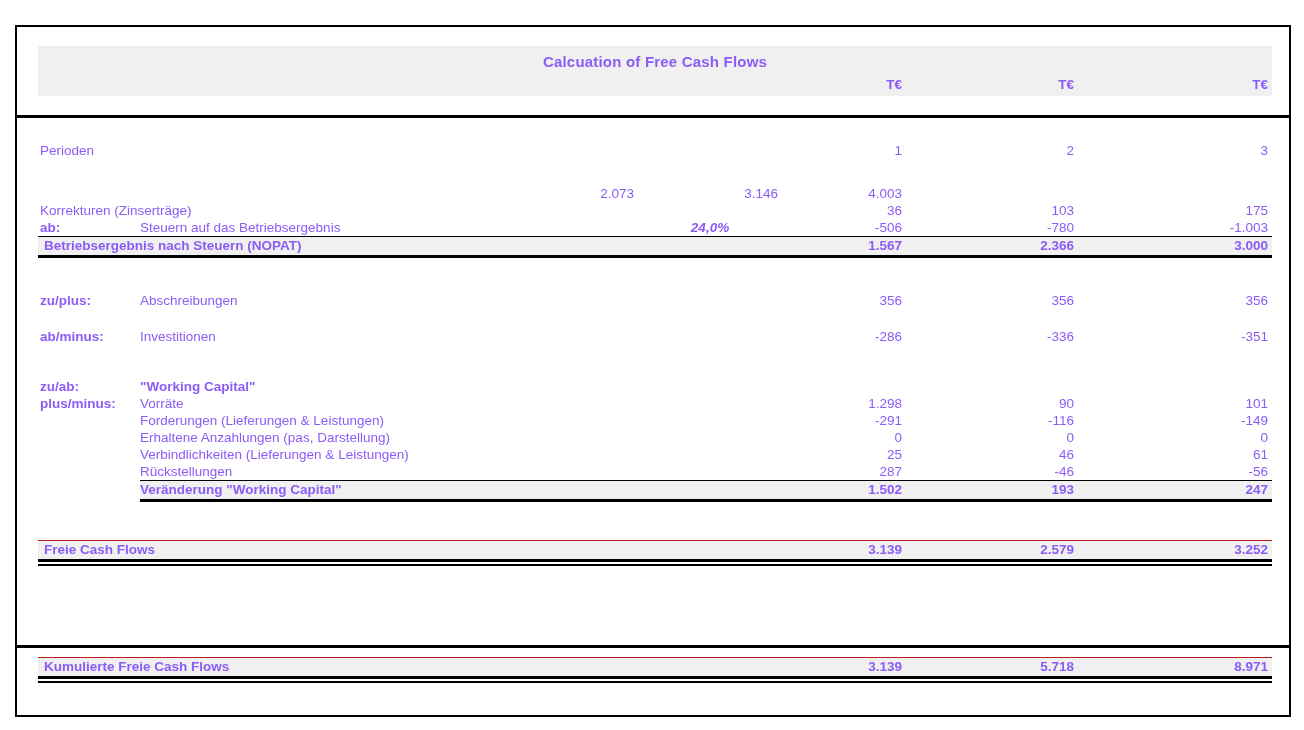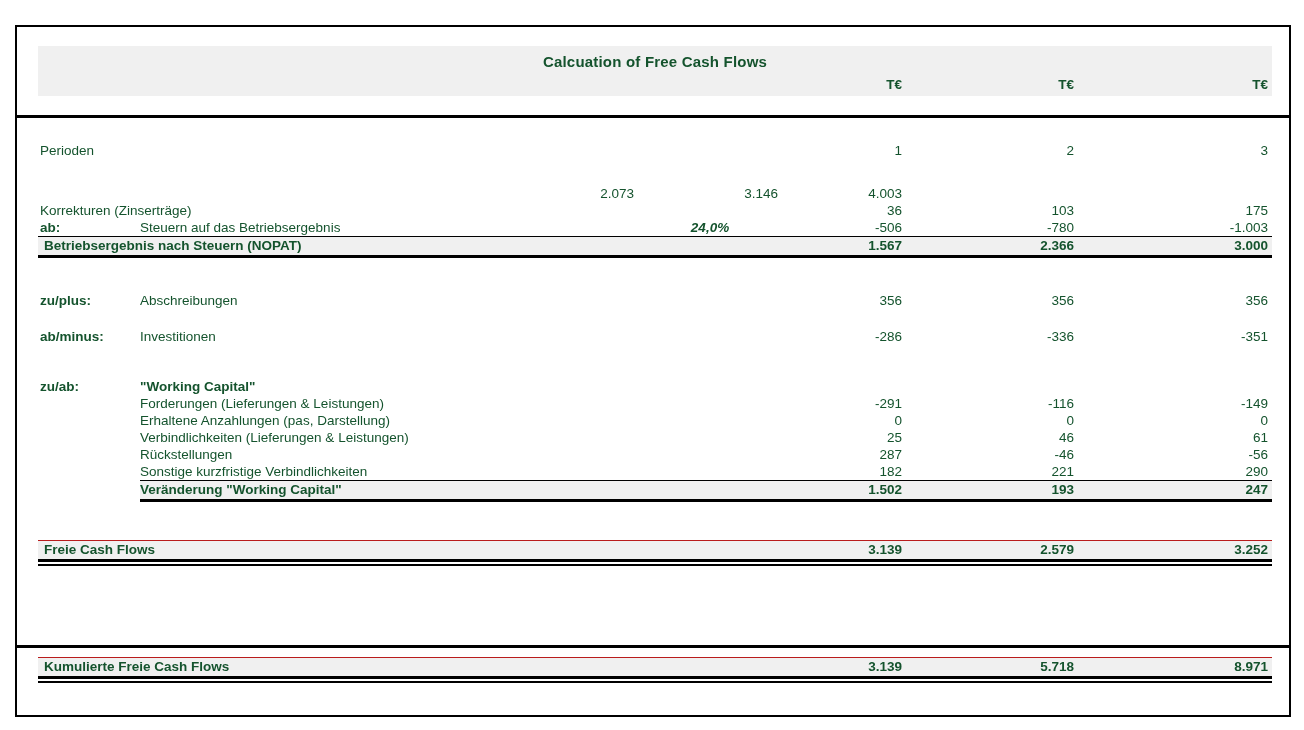--- a/index.html
+++ b/index.html
@@ -1,18 +1,18 @@
 <!DOCTYPE html>
 <html><head>
 <meta charset="utf-8">
 <style>
   html,body { margin:0; padding:0; background:#ffffff; }
   .sheet {
     position:relative; width:1304px; height:730px; background:#ffffff;
-    font-family:"Liberation Sans", sans-serif; color:#14532d;
+    font-family:"Liberation Sans", sans-serif; color:#8b5cf6;
     overflow:hidden;
   }
   .outer-box {
     position:absolute; left:15px; top:25px; width:1272px; height:688px;
     border:2px solid #000; background:#fff;
   }
   .header-band {
     position:absolute; left:21px; top:19px; width:1234px; height:50px;
     background:#f0f0f0;
   }
@@ -150,20 +150,30 @@
             <div class="c c-pre">zu/ab:</div>
             <div class="c c-lab bold">"Working Capital"</div>
             <div class="c c-pct"></div>
             <div class="c c-num"></div>
             <div class="c c-num"></div>
             <div class="c c-num"></div>
           </div>
         </div>
         <div>
           <div class="row plain">
+            <div class="c c-pre">plus/minus:</div>
+            <div class="c c-lab">Vorräte</div>
+            <div class="c c-pct"></div>
+            <div class="c c-num">1.298</div>
+            <div class="c c-num">90</div>
+            <div class="c c-num">101</div>
+          </div>
+        </div>
+        <div>
+          <div class="row plain">
             <div class="c c-pre"></div>
             <div class="c c-lab">Forderungen (Lieferungen &amp; Leistungen)</div>
             <div class="c c-pct"></div>
             <div class="c c-num">-291</div>
             <div class="c c-num">-116</div>
             <div class="c c-num">-149</div>
           </div>
         </div>
         <div>
           <div class="row plain">
@@ -186,30 +196,20 @@
           </div>
         </div>
         <div>
           <div class="row plain">
             <div class="c c-pre"></div>
             <div class="c c-lab">Rückstellungen</div>
             <div class="c c-pct"></div>
             <div class="c c-num">287</div>
             <div class="c c-num">-46</div>
             <div class="c c-num">-56</div>
-          </div>
-        </div>
-        <div>
-          <div class="row plain">
-            <div class="c c-pre"></div>
-            <div class="c c-lab">Sonstige kurzfristige Verbindlichkeiten</div>
-            <div class="c c-pct"></div>
-            <div class="c c-num">182</div>
-            <div class="c c-num">221</div>
-            <div class="c c-num">290</div>
           </div>
         </div>
         <div style="margin-bottom: 38px;">
           <div class="row subtotal">
             <div class="c c-lab">Veränderung "Working Capital"</div>
             <div class="c c-num">1.502</div>
             <div class="c c-num">193</div>
             <div class="c c-num">247</div>
           </div>
         </div>

